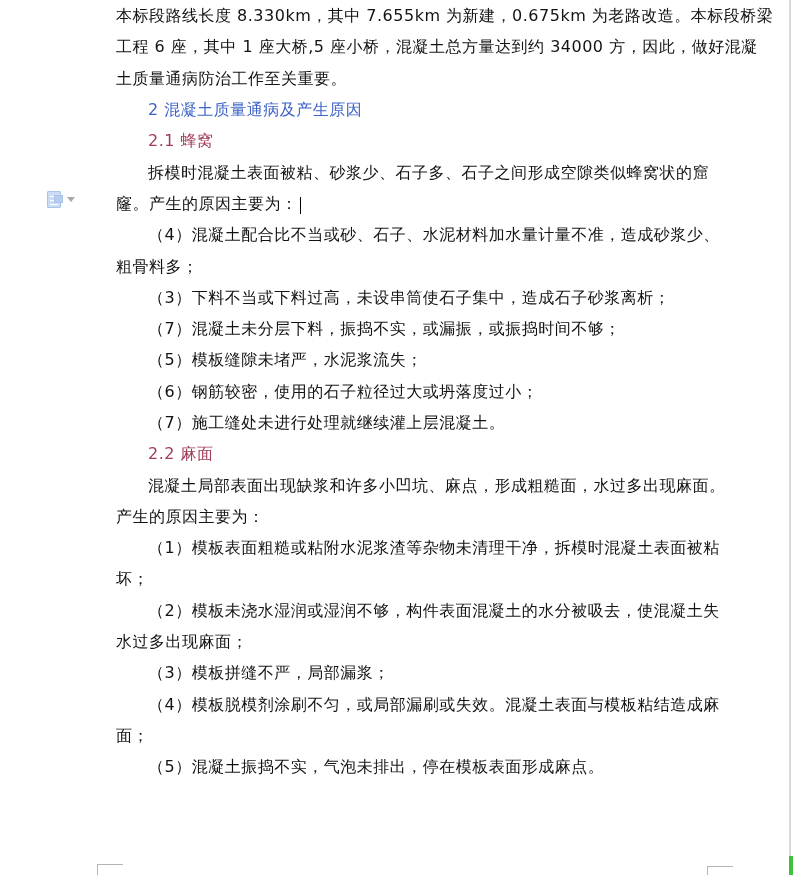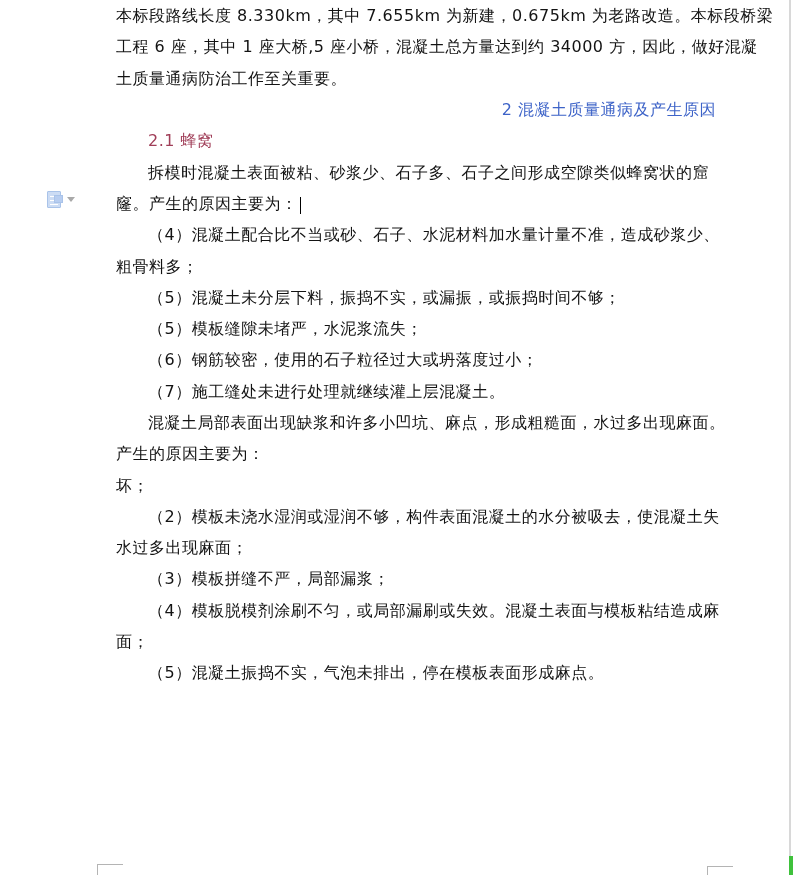--- a/index.html
+++ b/index.html
@@ -5,21 +5,21 @@
   * { margin:0; padding:0; box-sizing:border-box; }
   html,body { width:795px; height:875px; background:#ffffff; overflow:hidden;
               font-family:"DejaVu Sans", sans-serif; }
   #stage { position:relative; width:795px; height:875px; background:#ffffff; }
 
   
   #textcol { position:absolute; left:116px; top:1px; width:600px; }
   .ln { height:31.3px; display:flex; align-items:center; white-space:pre;
         font-size:16px; color:#131313; letter-spacing:0.5px; }
   .ln.ind { padding-left:32px; }
-  .ln.h2 { color:#3d63c8;justify-content:flex-end; }
+  .ln.h2 { color:#3d63c8; }
   .ln.h3 { color:#a03e58;text-align:center; }
 
   .caret { display:inline-block; width:1.6px; height:17px; background:#000;
            margin-left:2px; transform:translateY(1px); }
 
   
   #paste-btn { position:absolute; left:47px; top:189px; width:36px; height:20px;
                display:flex; align-items:center; gap:6px; cursor:pointer; }
   .doc-icon { position:relative; width:14px; height:17px; background:#ccdcf4;
               border:1px solid #a9c3e9; border-radius:1px; }
@@ -52,26 +52,29 @@
   <div id="textcol">
       <div class="ln body"><span>本标段路线长度 8.330km，其中 7.655km 为新建，0.675km 为老路改造。本标段桥梁</span></div>
       <div class="ln body"><span>工程 6 座，其中 1 座大桥,5 座小桥，混凝土总方量达到约 34000 方，因此，做好混凝</span></div>
       <div class="ln body"><span>土质量通病防治工作至关重要。</span></div>
       <div class="ln ind h2"><span>2 混凝土质量通病及产生原因</span></div>
       <div class="ln ind h3"><span>2.1 蜂窝</span></div>
       <div class="ln ind body"><span>拆模时混凝土表面被粘、砂浆少、石子多、石子之间形成空隙类似蜂窝状的窟</span></div>
       <div class="ln body"><span>窿。产生的原因主要为：</span><span class="caret"></span></div>
       <div class="ln ind body"><span>（4）混凝土配合比不当或砂、石子、水泥材料加水量计量不准，造成砂浆少、</span></div>
       <div class="ln body"><span>粗骨料多；</span></div>
-      <div class="ln ind body"><span>（5）混凝土未分层下料，振捣不实，或漏振，或振捣时间不够；</span></div>
+      <div class="ln ind body"><span>（3）下料不当或下料过高，未设串筒使石子集中，造成石子砂浆离析；</span></div>
+      <div class="ln ind body"><span>（7）混凝土未分层下料，振捣不实，或漏振，或振捣时间不够；</span></div>
       <div class="ln ind body"><span>（5）模板缝隙未堵严，水泥浆流失；</span></div>
       <div class="ln ind body"><span>（6）钢筋较密，使用的石子粒径过大或坍落度过小；</span></div>
       <div class="ln ind body"><span>（7）施工缝处未进行处理就继续灌上层混凝土。</span></div>
+      <div class="ln ind h3"><span>2.2 麻面</span></div>
       <div class="ln ind body"><span>混凝土局部表面出现缺浆和许多小凹坑、麻点，形成粗糙面，水过多出现麻面。</span></div>
       <div class="ln body"><span>产生的原因主要为：</span></div>
+      <div class="ln ind body"><span>（1）模板表面粗糙或粘附水泥浆渣等杂物未清理干净，拆模时混凝土表面被粘</span></div>
       <div class="ln body"><span>坏；</span></div>
       <div class="ln ind body"><span>（2）模板未浇水湿润或湿润不够，构件表面混凝土的水分被吸去，使混凝土失</span></div>
       <div class="ln body"><span>水过多出现麻面；</span></div>
       <div class="ln ind body"><span>（3）模板拼缝不严，局部漏浆；</span></div>
       <div class="ln ind body"><span>（4）模板脱模剂涂刷不匀，或局部漏刷或失效。混凝土表面与模板粘结造成麻</span></div>
       <div class="ln body"><span>面；</span></div>
       <div class="ln ind body"><span>（5）混凝土振捣不实，气泡未排出，停在模板表面形成麻点。</span></div>
     </div>
 
   <div id="paste-btn">

